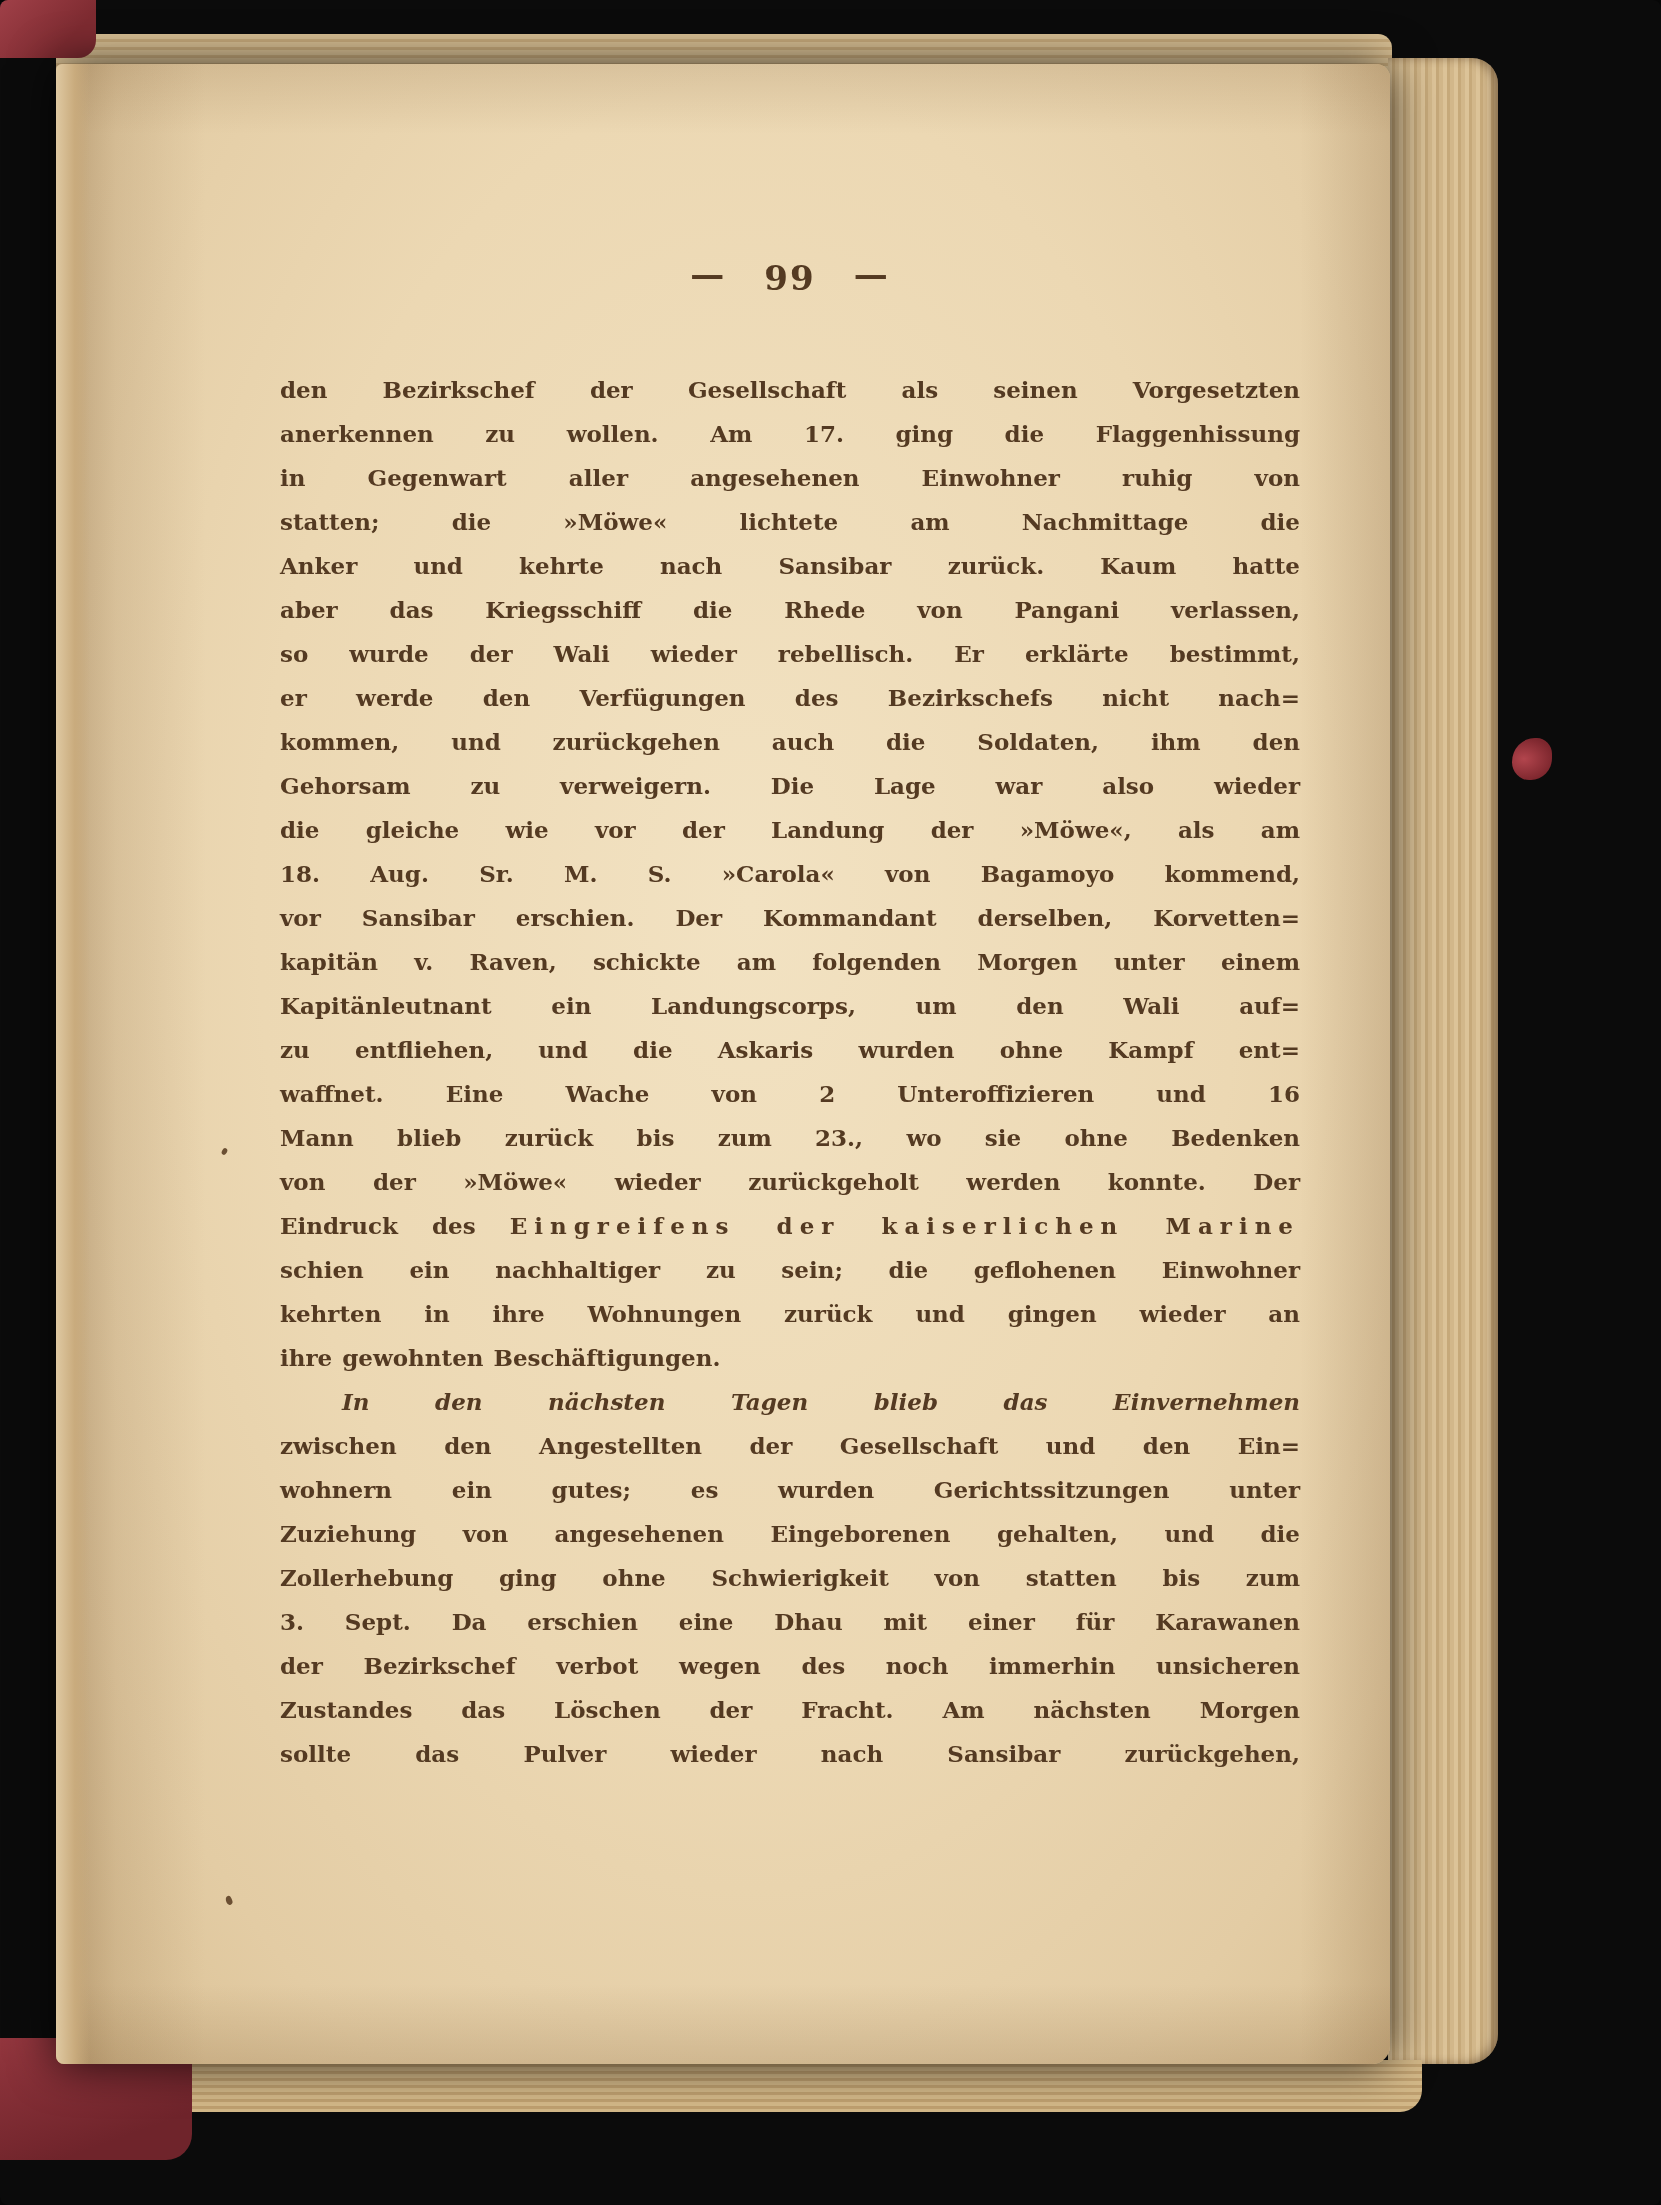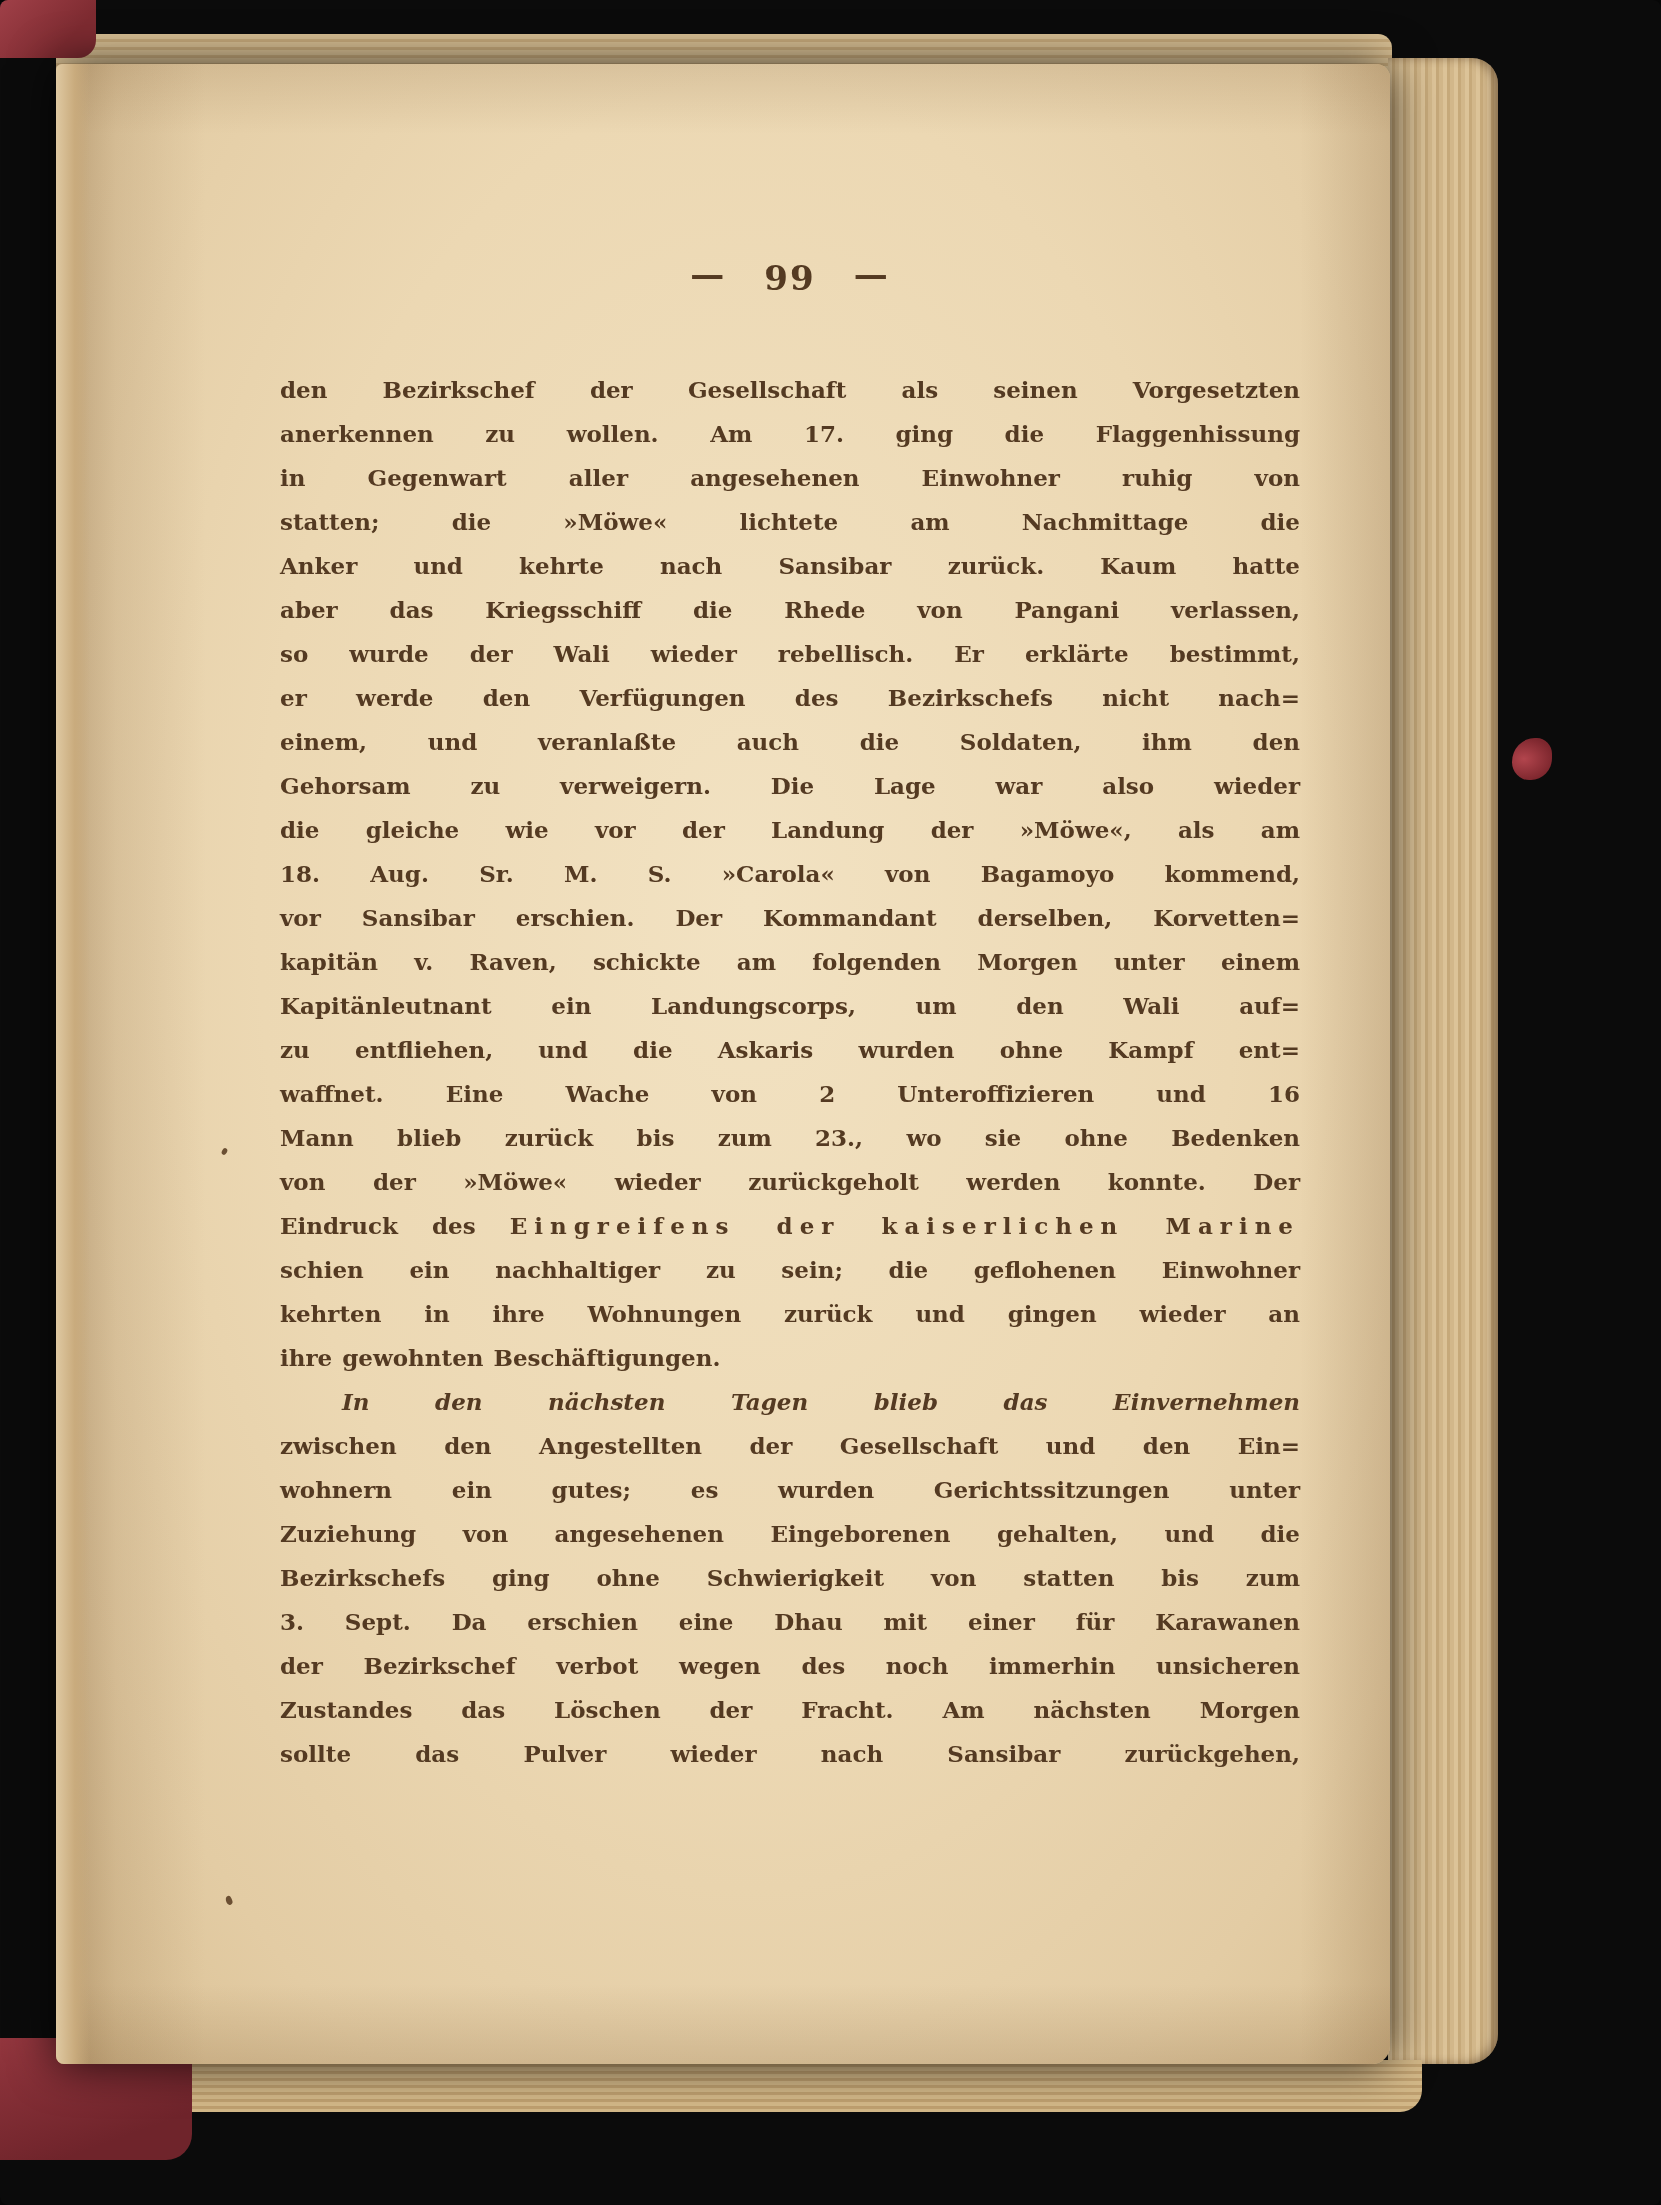--- a/index.html
+++ b/index.html
@@ -68,40 +68,40 @@
 
   <div class="text-block ink">
       <div class="line">den Bezirkschef der Gesellschaft als seinen Vorgesetzten</div>
       <div class="line">anerkennen zu wollen. Am 17. ging die Flaggenhissung</div>
       <div class="line">in Gegenwart aller angesehenen Einwohner ruhig von</div>
       <div class="line">statten; die »Möwe« lichtete am Nachmittage die</div>
       <div class="line">Anker und kehrte nach Sansibar zurück. Kaum hatte</div>
       <div class="line">aber das Kriegsschiff die Rhede von Pangani verlassen,</div>
       <div class="line">so wurde der Wali wieder rebellisch. Er erklärte bestimmt,</div>
       <div class="line">er werde den Verfügungen des Bezirkschefs nicht nach=</div>
-      <div class="line">einem, und veranlaßte auch die Soldaten, ihm den</div>
+      <div class="line">kommen, und zurückgehen auch die Soldaten, ihm den</div>
       <div class="line">Gehorsam zu verweigern. Die Lage war also wieder</div>
       <div class="line">die gleiche wie vor der Landung der »Möwe«, als am</div>
       <div class="line">18. Aug. Sr. M. S. »Carola« von Bagamoyo kommend,</div>
       <div class="line">vor Sansibar erschien. Der Kommandant derselben, Korvetten=</div>
       <div class="line">kapitän v. Raven, schickte am folgenden Morgen unter einem</div>
       <div class="line">Kapitänleutnant ein Landungscorps, um den Wali auf=</div>
       <div class="line">zu entfliehen, und die Askaris wurden ohne Kampf ent=</div>
       <div class="line">waffnet. Eine Wache von 2 Unteroffizieren und 16</div>
       <div class="line">Mann blieb zurück bis zum 23., wo sie ohne Bedenken</div>
       <div class="line">von der »Möwe« wieder zurückgeholt werden konnte. Der</div>
       <div class="line"><span>Eindruck des </span><span class="sperr">Eingreifens der kaiserlichen Marine</span></div>
       <div class="line">schien ein nachhaltiger zu sein; die geflohenen Einwohner</div>
       <div class="line">kehrten in ihre Wohnungen zurück und gingen wieder an</div>
       <div class="line no-just">ihre gewohnten Beschäftigungen.</div>
       <div class="line indent">In den nächsten Tagen blieb das Einvernehmen</div>
       <div class="line">zwischen den Angestellten der Gesellschaft und den Ein=</div>
       <div class="line">wohnern ein gutes; es wurden Gerichtssitzungen unter</div>
       <div class="line">Zuziehung von angesehenen Eingeborenen gehalten, und die</div>
-      <div class="line">Bezirkschefs ging ohne Schwierigkeit von statten bis zum</div>
+      <div class="line">Zollerhebung ging ohne Schwierigkeit von statten bis zum</div>
       <div class="line">3. Sept. Da erschien eine Dhau mit einer für Karawanen</div>
       <div class="line">der Bezirkschef verbot wegen des noch immerhin unsicheren</div>
       <div class="line">Zustandes das Löschen der Fracht. Am nächsten Morgen</div>
       <div class="line">sollte das Pulver wieder nach Sansibar zurückgehen,</div>
     </div>
 
   <div class="speck s1"></div>
   <div class="speck s2"></div>
 </div>
 

